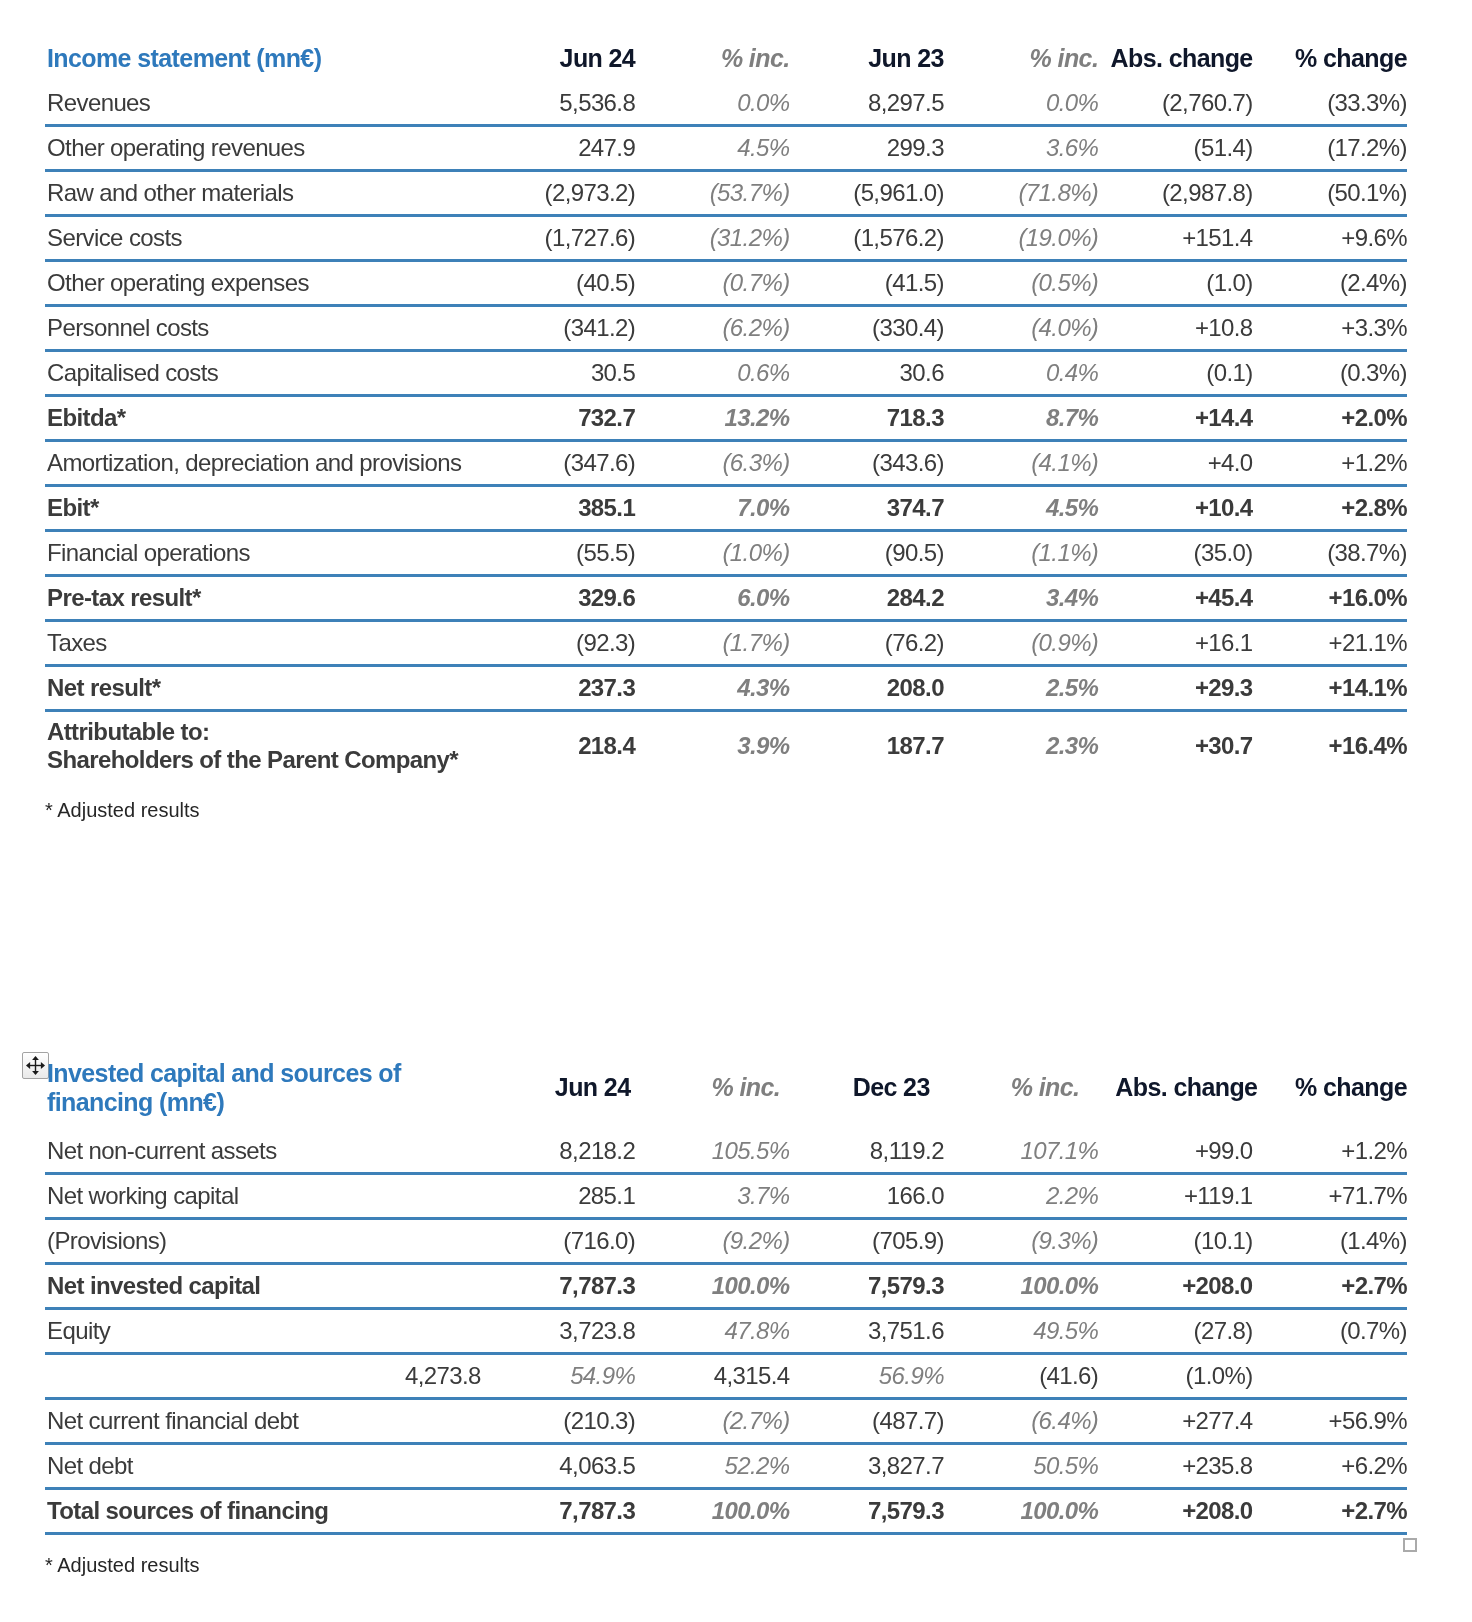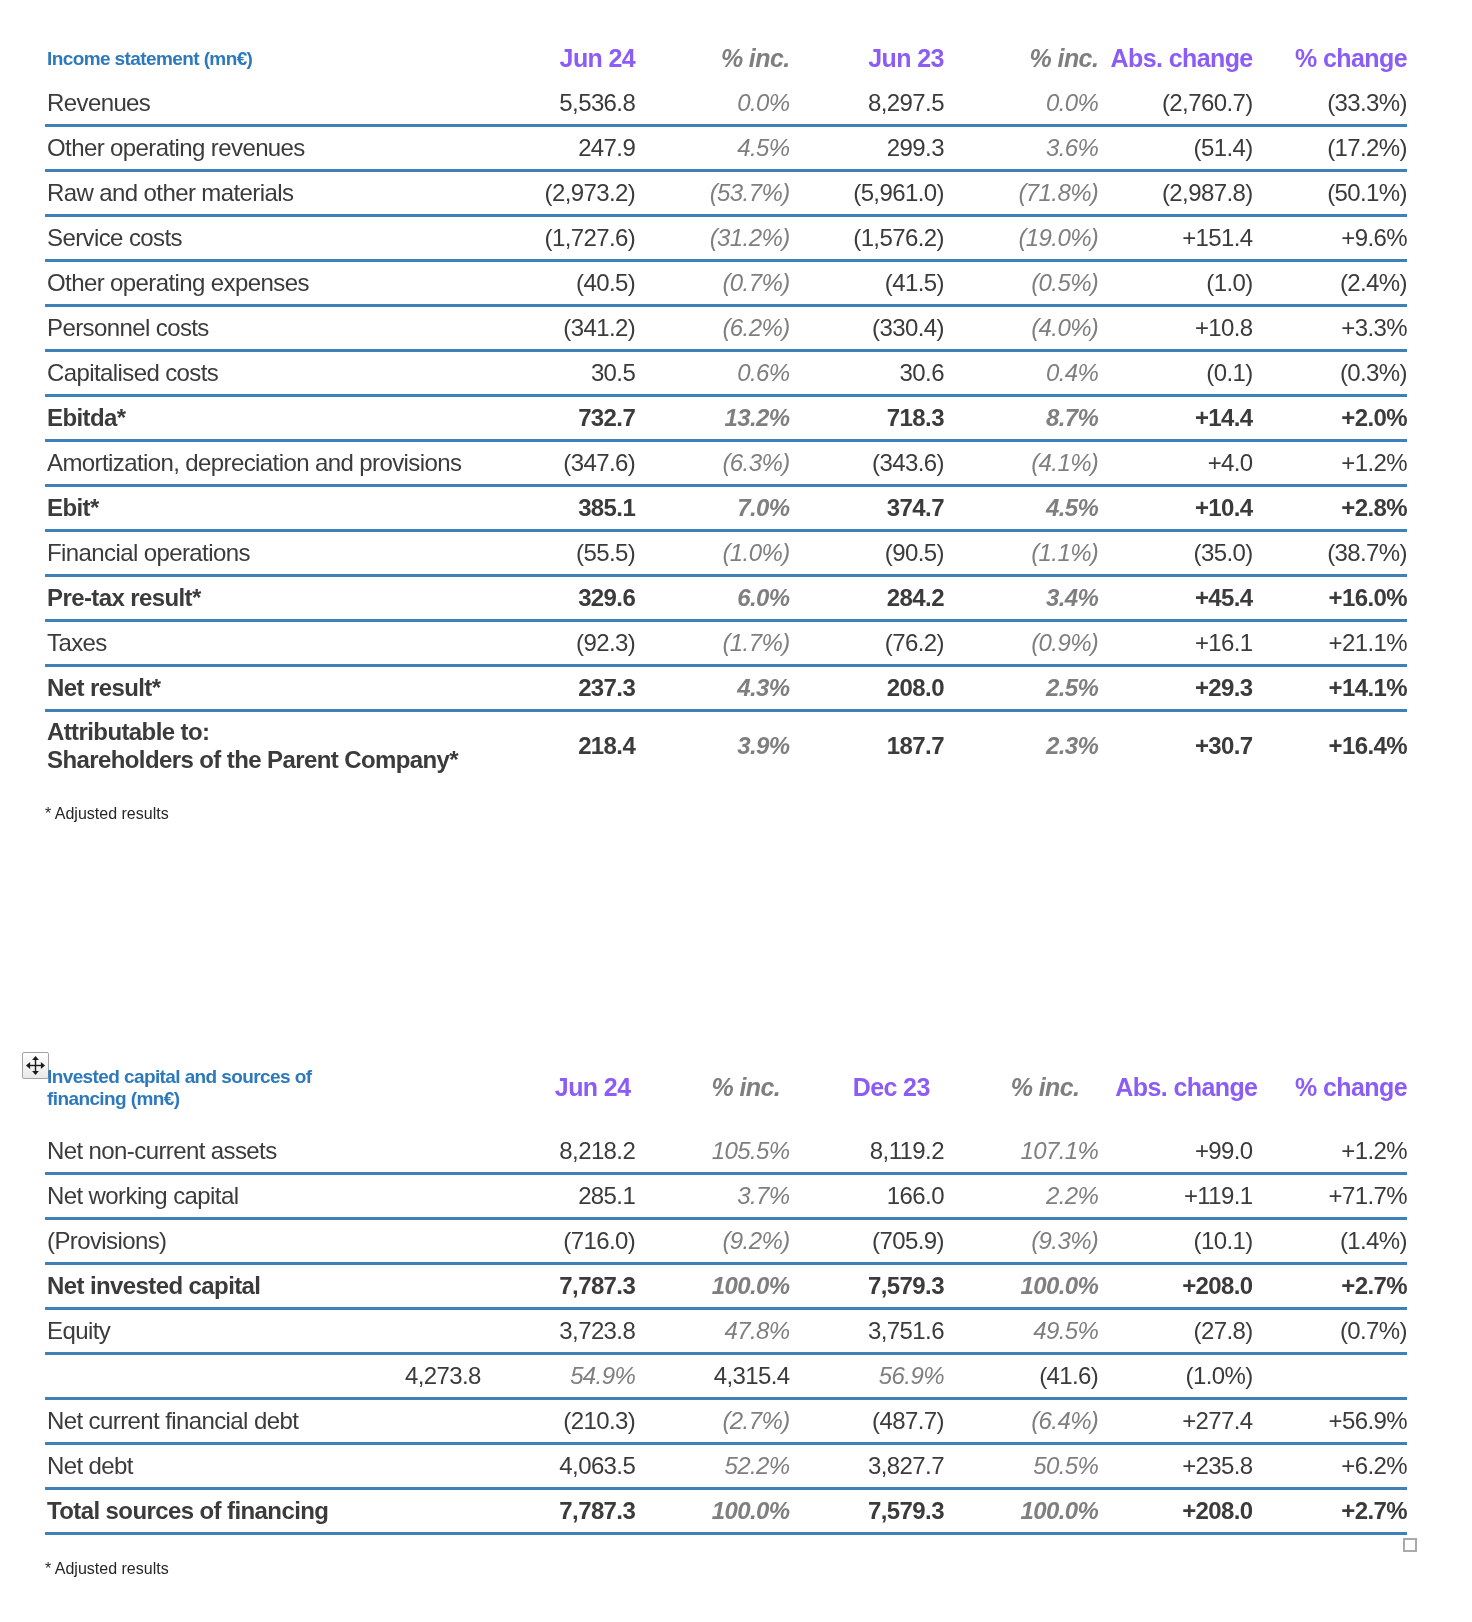--- a/index.html
+++ b/index.html
@@ -29,33 +29,33 @@
   .trow.thead { border-bottom: none; min-height: 46px; }
   #section-capital .trow.thead { min-height: 84px; gap: 36px; }
   .trow.noline { border-bottom: none; gap: 12px; }
   .trow.row-attributable { min-height: 68px; }
   .trow.row-minority { min-height: 60px; }
 
   .cell { line-height: 1.18; }
   .cell.label { text-align: left; white-space: nowrap; overflow: visible; padding-left: 2px; }
   .cell.num { text-align: right; white-space: nowrap; }
 
-  .title { color: #2e79bc; font-weight: bold; font-size: 19px; }
+  .title { color: #2e79bc; font-weight: bold; font-size: 25px; }
   .colhead { font-size: 25px; font-weight: bold; }
-  .colhead.h-blue { color: #8b5cf6; }
+  .colhead.h-blue { color: #0f172a; }
   .colhead.h-pct  { color: #7f7f7f; font-style: italic; }
 
   .v-dark { color: #3b3b3b; }
   .v-pct  { color: #7f7f7f; font-style: italic; }
   .bold .cell { font-weight: bold; }
   .lbold { font-weight: bold; }
 
   .footnote {
-    margin-top: 25px;
-    font-size: 16px;
+    margin-top: 19px;
+    font-size: 20px;
     letter-spacing: 0;
     color: #262626;
   }
 
   .drag-handle {
     position: absolute;
     left: -23px; top: 6px;
     width: 27px; height: 27px;
     border: 1px solid #a3a3a3;
     border-radius: 2px;

